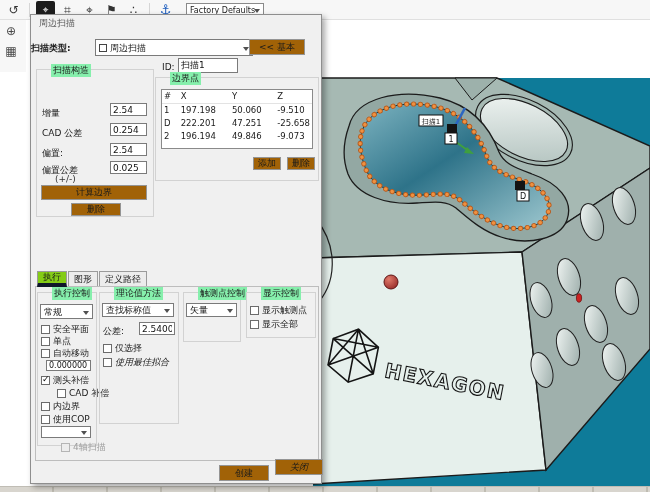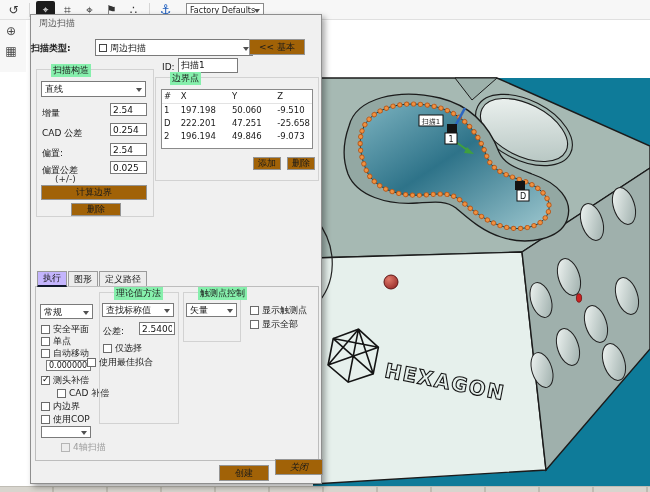--- a/index.html
+++ b/index.html
@@ -50,21 +50,21 @@
   .grp{position:absolute;border:1px solid #d2d2d2;box-sizing:border-box;}
   .grp > .gl{position:absolute;left:5px;top:-6px;background:#86efac;padding:0 2px;white-space:nowrap;margin-left:9px;}
   .chk{position:absolute;display:flex;align-items:center;gap:3px;white-space:nowrap;}
   .chk .box{width:9px;height:9px;border:1px solid #6b6b6b;background:#fff;box-sizing:border-box;
     position:relative;flex:none;}
   .chk .box.on:after{content:"✓";position:absolute;left:0px;top:-3px;font-size:9px;color:#111;}
   .chk.dis{color:#9e9e9e;margin-left:20px;}
   .chk.dis .box{border-color:#b5b5b5;background:#ededed;}
   .tab{position:absolute;height:15px;background:#ececec;border:1px solid #9a9a9a;border-bottom:none;
     display:flex;align-items:center;justify-content:center;box-sizing:border-box;font-size:9px;}
-  .tab.active{background:#c4b5fd;height:16px;z-index:2;border-bottom:2px solid #0f172a;}
+  .tab.active{background:#84cc16;height:16px;z-index:2;border-bottom:4px solid #0f172a;}
   .panel{position:absolute;border:1px solid #bdbdbd;background:#f0f0f0;box-sizing:border-box;}
   
   .btable{position:absolute;background:#fff;border:1px solid #8a8a8a;box-sizing:border-box;overflow:hidden;}
   .btable table{border-collapse:collapse;width:100%;font-size:8.5px;}
   .btable th,.btable td{text-align:left;font-weight:normal;padding:0 2px;height:13px;line-height:13px;white-space:nowrap;}
   .btable thead th{border-bottom:1px solid #e3e3e3;}
 </style>
 </head>
 <body>
 
@@ -179,24 +179,20 @@
   <span class="lab" style="left:0;top:27px;font-weight:bold;">扫描类型:</span>
   <div class="sel w-box" style="left:64px;top:24px;width:158px;height:17px;">
     <span class="mini-box"></span>
     <span class="val">周边扫描</span>
     <span class="arw"></span>
   </div>
   <div class="btn" style="left:218px;top:24px;width:56px;height:16px;">&lt;&lt; 基本</div>
 
   <div class="grp" style="left:5px;top:54px;width:118px;height:148px;">
     <span class="gl">扫描构造</span>
-  </div>
-  <div class="sel" style="left:10px;top:66px;width:105px;height:16px;">
-    <span class="val">直线</span>
-    <span class="arw"></span>
   </div>
   <span class="lab" style="left:11px;top:92px;">增量</span>
   <input class="txt" style="left: 79px; top: 88px; width: 37px; height: 13px;" readonly="" value="2.54">
   <span class="lab" style="left:11px;top:112px;">CAD 公差</span>
   <input class="txt" style="left: 79px; top: 108px; width: 37px; height: 13px;" readonly="" value="0.254">
   <span class="lab" style="left:11px;top:132px;">偏置:</span>
   <input class="txt" style="left: 79px; top: 128px; width: 37px; height: 13px;" readonly="" value="2.54">
   <span class="lab" style="left:11px;top:149px;">偏置公差</span>
   <span class="sub" style="left:24px;top:159px;">(+/-)</span>
   <input class="txt" style="left: 79px; top: 146px; width: 37px; height: 13px;" readonly="" value="0.025">
@@ -242,20 +238,23 @@
     </table>
   </div>
   <div class="btn" style="left:222px;top:142px;width:28px;height:13px;">添加</div>
   <div class="btn" style="left:256px;top:142px;width:28px;height:13px;">删除</div>
 
   <div class="tab active" style="left:6px;top:256px;width:30px;">执行</div>
   <div class="tab" style="left:37px;top:256px;width:30px;">图形</div>
   <div class="tab" style="left:68px;top:256px;width:48px;">定义路径</div>
   <div class="panel" style="left:4px;top:271px;width:284px;height:175px;"></div>
 
+  <div class="grp" style="left:6px;top:277px;width:60px;height:154px;">
+    <span class="gl">执行控制</span>
+  </div>
   <div class="sel" style="left:9px;top:289px;width:53px;height:15px;">
     <span class="val">常规</span>
     <span class="arw"></span>
   </div>
   <div class="chk" style="left:10px;top:308px;">
     <span class="box"></span>
       <span>安全平面</span>
     </div>
   <div class="chk" style="left:10px;top:320px;">
     <span class="box"></span>
@@ -297,33 +296,36 @@
   <div class="sel" style="left:71px;top:288px;width:72px;height:14px;">
     <span class="val">查找标称值</span>
     <span class="arw"></span>
   </div>
   <span class="lab" style="left:72px;top:310px;">公差:</span>
   <input class="txt" style="left: 108px; top: 307px; width: 36px; height: 13px;" readonly="" value="2.5400">
   <div class="chk" style="left:72px;top:327px;">
     <span class="box"></span>
       <span>仅选择</span>
     </div>
-  <div class="chk" style="left:56px;top:341px;">
+  <div class="chk" style="left:72px;top:341px;font-style:italic;">
     <span class="box"></span>
       <span>使用最佳拟合</span>
     </div>
 
   <div class="grp" style="left:152px;top:277px;width:58px;height:50px;padding-left:8px;">
     <span class="gl">触测点控制</span>
   </div>
   <div class="sel" style="left:155px;top:288px;width:51px;height:14px;">
     <span class="val">矢量</span>
     <span class="arw"></span>
   </div>
 
+  <div class="grp" style="left:215px;top:277px;width:70px;height:46px;">
+    <span class="gl">显示控制</span>
+  </div>
   <div class="chk" style="left:219px;top:289px;">
     <span class="box"></span>
       <span>显示触测点</span>
     </div>
   <div class="chk" style="left:219px;top:303px;">
     <span class="box"></span>
       <span>显示全部</span>
     </div>
 
   <div class="btn" style="left:188px;top:450px;width:50px;height:16px;">创建</div>

